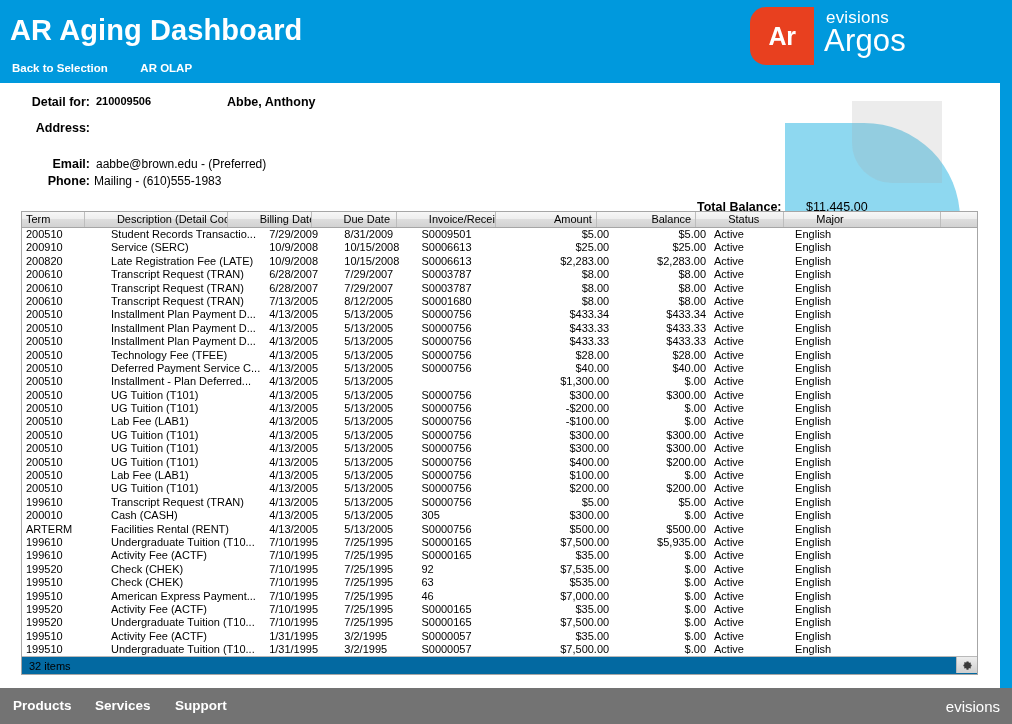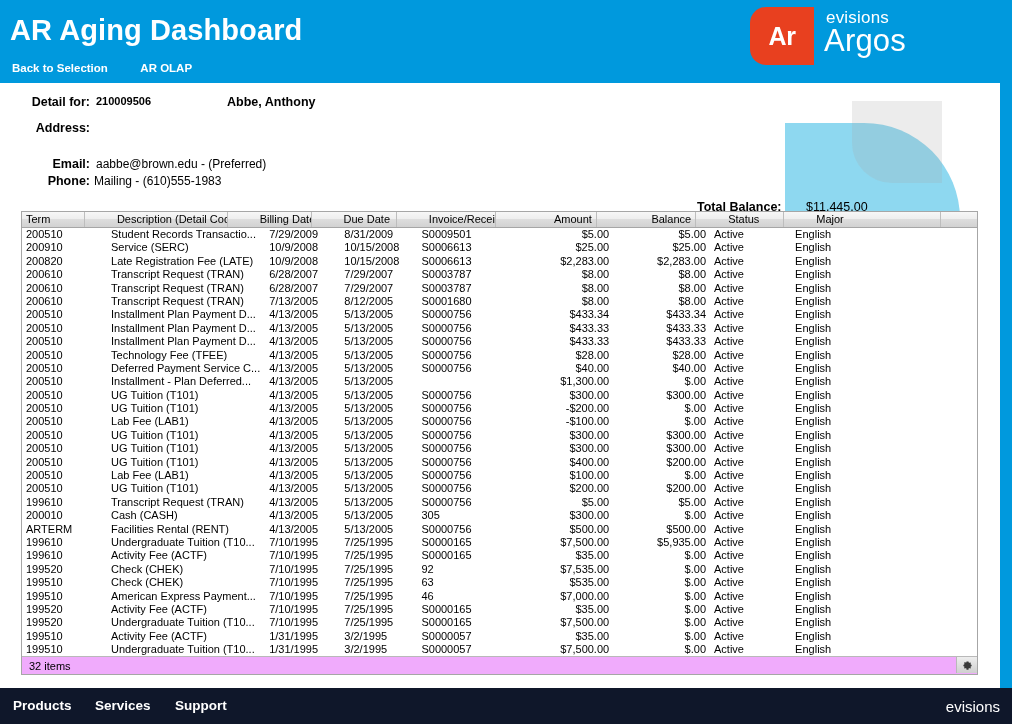--- a/index.html
+++ b/index.html
@@ -123,35 +123,35 @@
   .c-due{width:78px;}
   .c-inv{width:98px;}
   .c-amt{width:100px;text-align:right;}
   .c-bal{width:98px;text-align:right;}
   .c-status{width:82px;}
   .c-major{width:180px;}
   .c-last{width:auto;flex:1 1 auto;border-right:none;}
 
   .grid-foot{
     flex:0 0 17px;height:17px;display:flex;align-items:center;
-    background:#f0abfc;border-top:1px solid #b9b9b9;
+    background:#0369a1;border-top:1px solid #b9b9b9;
     font-size:11px;color:#000;padding-left:7px;position:relative;
   }
   .item-count{font-size:11px;color:#000;}
   .gear-btn{
     position:absolute;right:0;top:0;width:20px;height:16px;
     background:linear-gradient(to bottom,#eeeeee,#cfcfcf);
     border-left:1px solid #b9b9b9;
     display:flex;align-items:center;justify-content:center;cursor:pointer;
   }
   .gear-btn svg{display:block;}
 
   
   .footer{
-    position:absolute;left:0;bottom:0;width:1012px;height:36px;background:#0f172a;z-index:6;
+    position:absolute;left:0;bottom:0;width:1012px;height:36px;background:#737373;z-index:6;
   }
   .f-link{
     position:absolute;top:10px;color:#ffffff;font-size:13.5px;font-weight:bold;cursor:pointer;
     white-space:nowrap;
   }
   .f-products{left:13px;}
   .f-services{left:95px;}
   .f-support{left:175px;}
   .f-evisions{position:absolute;right:12px;top:10px;color:#ffffff;font-size:15px;font-weight:400;}
 </style>

